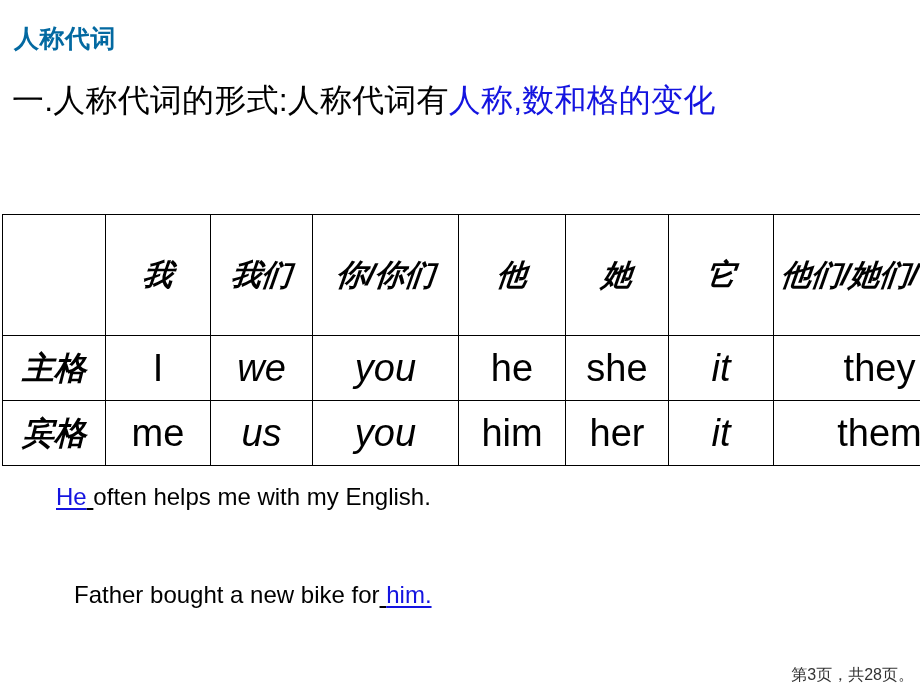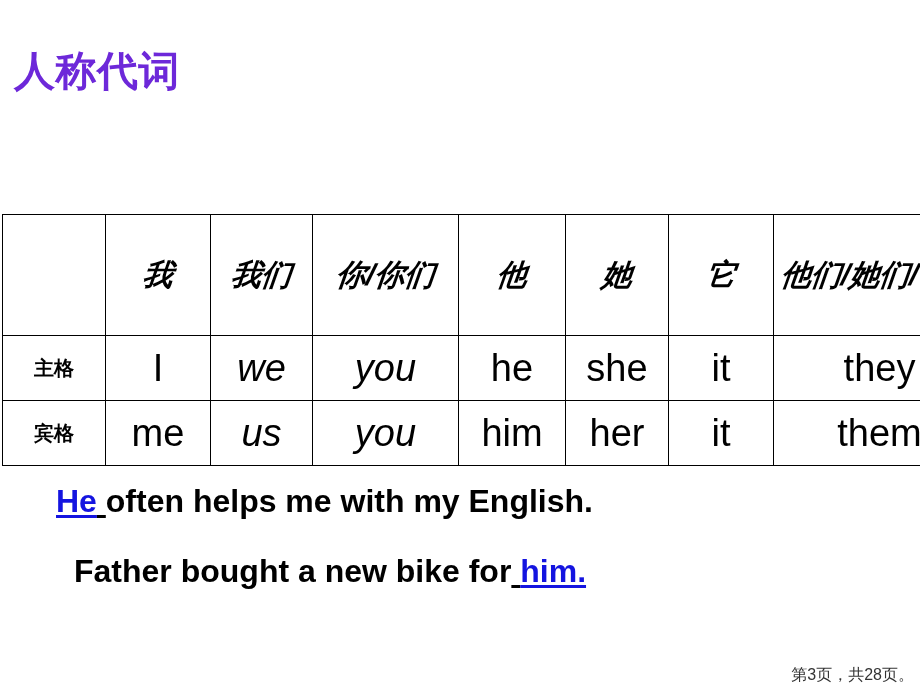--- a/index.html
+++ b/index.html
@@ -22,27 +22,26 @@
     position: absolute;
     inset: 0;
     background: #ffffff;
   }
 
   
   .slide-title {
     position: absolute;
     left: 14px;
     top: 24px;
-    font-size: 41px;
+    font-size: 25px;
     font-weight: 700;
-    color: #6d28d9;
+    color: #0369a1;
     letter-spacing: 0.5px;
     line-height: 1.12;
     white-space: nowrap;
-    margin-top: 25px;
   }
 
   
   .subtitle {
     position: absolute;
     left: 12px;
     top: 80px;
     width: 896px;
     font-size: 32px;
     font-weight: 400;
@@ -71,21 +70,21 @@
     overflow: hidden;
   }
 
   
   .c0 { width: 94px; }
   .c1 { width: 96px; }
   .c2 { width: 93px; font-style: italic; }
   .c3 { width: 137px; font-style: italic; }
   .c4 { width: 98px; }
   .c5 { width: 94px; }
-  .c6 { width: 96px; }
+  .c6 { width: 96px; font-style: italic; }
   .c7 { width: 203px; }
 
   tr.head-row td {
     height: 116px;
     font-size: 30px;
     font-weight: 700;
     font-style: italic;
     line-height: 1.08;
     padding: 2px 4px;
   }
@@ -94,35 +93,35 @@
     transform: skewX(-6deg);
   }
 
   tr.data-row td {
     height: 64px;
     font-size: 38px;
     font-weight: 400;
     line-height: 1;
   }
   tr.data-row td.rowlabel {
-    font-size: 20px;
+    font-size: 32px;
     font-weight: 700;
+    font-style: italic;
   }
 
   
   .example {
     position: absolute;
-    font-size: 32px;
+    font-size: 24px;
     line-height: 1.1;
     color: #000000;
     white-space: nowrap;
-    font-weight: bold;
   }
   .example-1 { left: 56px; top: 484px; }
-  .example-2 { left: 74px; top: 554px; }
+  .example-2 { left: 74px; top: 582px; }
 
   .example .hl {
     color: #1414e0;
     text-decoration: underline;
     text-underline-offset: 3px;
   }
   .example .gap {
     text-decoration: underline;
     text-underline-offset: 3px;
   }
@@ -138,20 +137,23 @@
     white-space: nowrap;
   }
 </style>
 </head>
 <body>
 
 <div class="slide">
 
   <div class="slide-title">人称代词</div>
 
+  <div class="subtitle">
+    <span>一.人称代词的形式:人称代词有</span><span class="blue">人称,数和格的变化</span>
+  </div>
 
   <table class="pronoun-table">
     <tbody>
       <tr class="head-row">
         <td class="c0">
           <span class="hdr"></span>
         </td>
         <td class="c1">
           <span class="hdr">我</span>
         </td>

